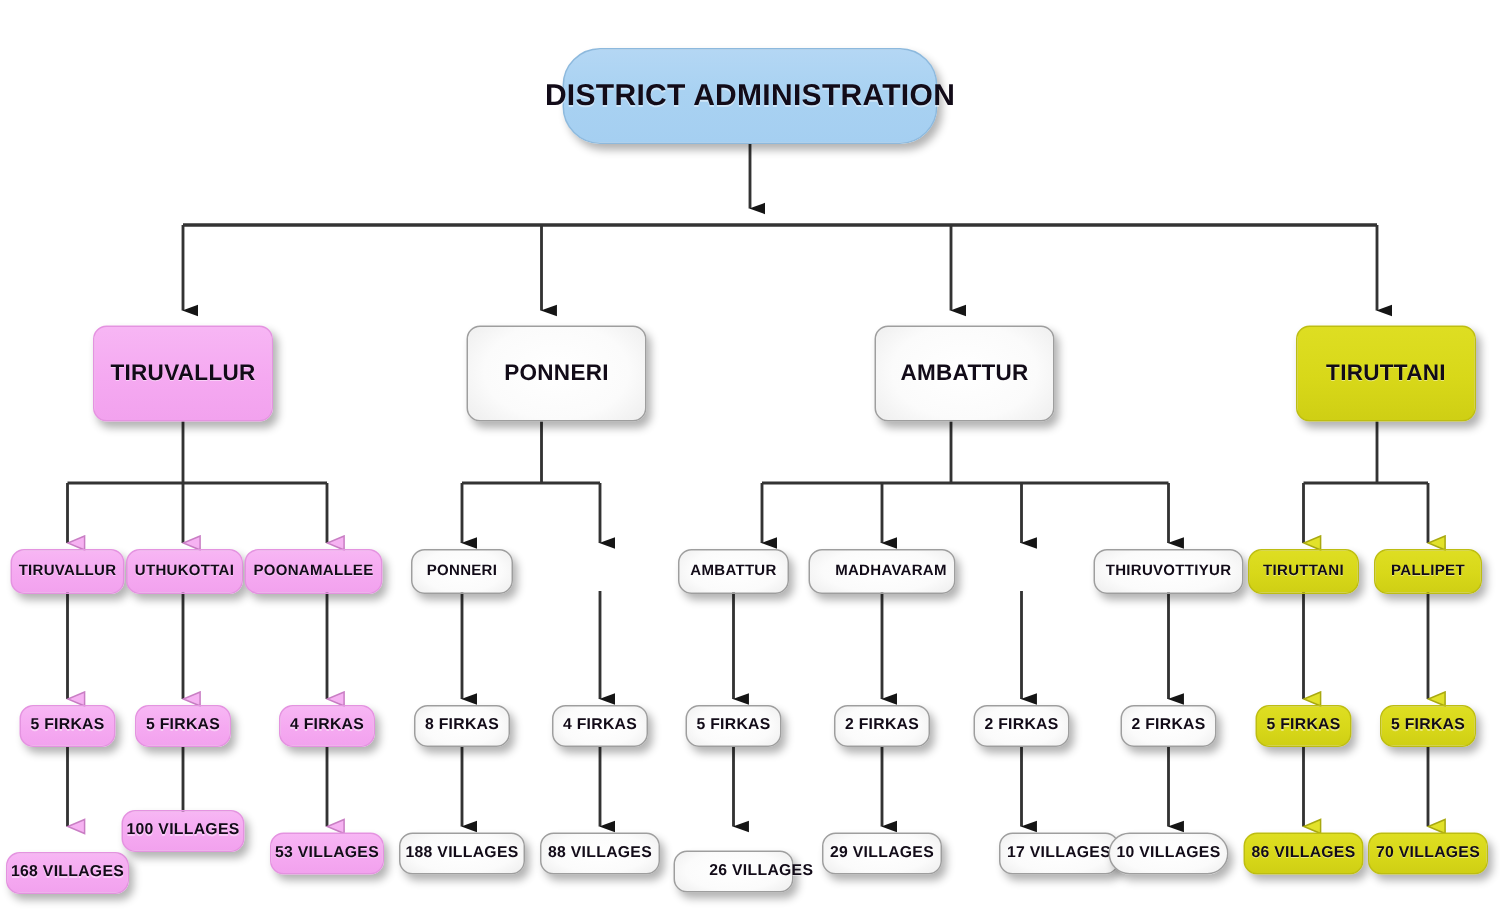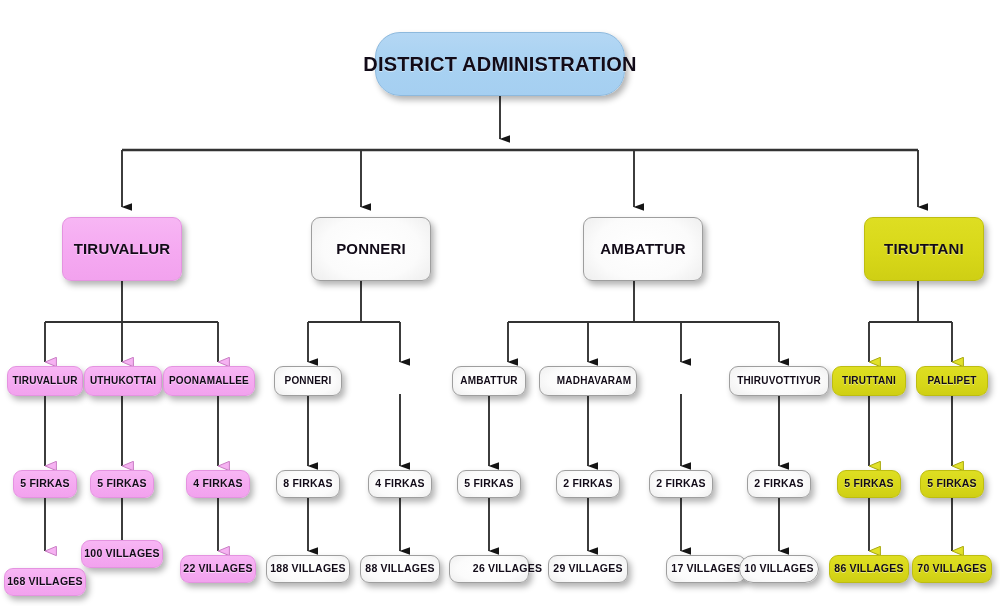--- a/index.html
+++ b/index.html
@@ -176,23 +176,23 @@
   <div class="node n-firka t-grey" style="left:368px;top:470px;">4 FIRKAS</div>
   <div class="node n-firka t-grey" style="left:457px;top:470px;">5 FIRKAS</div>
   <div class="node n-firka t-grey" style="left:556px;top:470px;">2 FIRKAS</div>
   <div class="node n-firka t-grey" style="left:649px;top:470px;">2 FIRKAS</div>
   <div class="node n-firka t-grey" style="left:747px;top:470px;">2 FIRKAS</div>
   <div class="node n-firka t-yellow" style="left:837px;top:470px;">5 FIRKAS</div>
   <div class="node n-firka t-yellow" style="left:920px;top:470px;">5 FIRKAS</div>
 
   <div class="node n-vill t-pink" style="left:4px;top:555px;width:82px;margin-top:13px;">168 VILLAGES</div>
   <div class="node n-vill t-pink" style="left:81px;top:540px;width:82px;">100 VILLAGES</div>
-  <div class="node n-vill t-pink" style="left:180px;top:555px;width:76px;">22 VILLAGES</div>
+  <div class="node n-vill t-pink" style="left:180px;top:555px;width:76px;">53 VILLAGES</div>
   <div class="node n-vill t-grey" style="left:266px;top:555px;width:84px;">188 VILLAGES</div>
   <div class="node n-vill t-grey" style="left:360px;top:555px;width:80px;">88 VILLAGES</div>
-  <div class="node n-vill t-grey" style="left:449px;top:555px;width:80px;padding-left:37px;">26 VILLAGES</div>
+  <div class="node n-vill t-grey" style="left:449px;top:567px;width:80px;padding-left:37px;">26 VILLAGES</div>
   <div class="node n-vill t-grey" style="left:548px;top:555px;width:80px;">29 VILLAGES</div>
   <div class="node n-vill t-grey" style="left:666px;top:555px;width:80px;">17 VILLAGES</div>
   <div class="node n-vill t-grey" style="left:739px;top:555px;width:80px;border-radius:14px;">10 VILLAGES</div>
   <div class="node n-vill t-yellow" style="left:829px;top:555px;width:80px;">86 VILLAGES</div>
   <div class="node n-vill t-yellow" style="left:912px;top:555px;width:80px;">70 VILLAGES</div>
 
 </div>
 
 </body></html>

